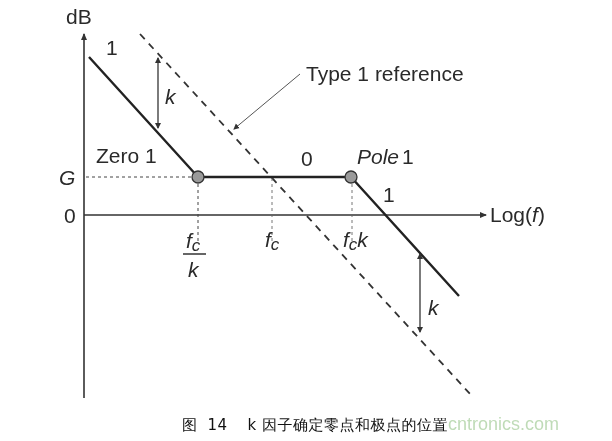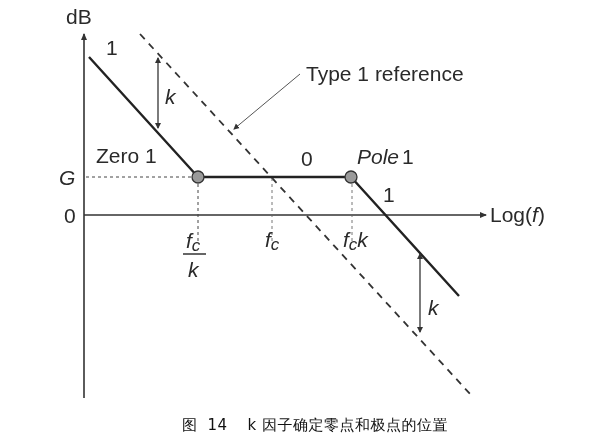--- a/index.html
+++ b/index.html
@@ -84,13 +84,14 @@
     <text class="lbl ital" x="188" y="277">k</text>
   </g>
 
   <text class="lbl ital" x="265" y="247"><tspan>f</tspan><tspan font-size="17" dy="3">c</tspan></text>
 
   <text class="lbl ital" x="343" y="247"><tspan>f</tspan><tspan font-size="17" dy="3">c</tspan><tspan dy="-3">k</tspan></text>
 </svg>
 
 <div class="caption">
   <span class="cap-text"><span>图</span><span class="sp"></span><span>14</span><span class="sp"></span><span class="sp"></span><span>k 因子确定零点和极点的位置</span></span>
+  <span class="watermark">cntronics.com</span>
 </div>
 
 </body></html>

